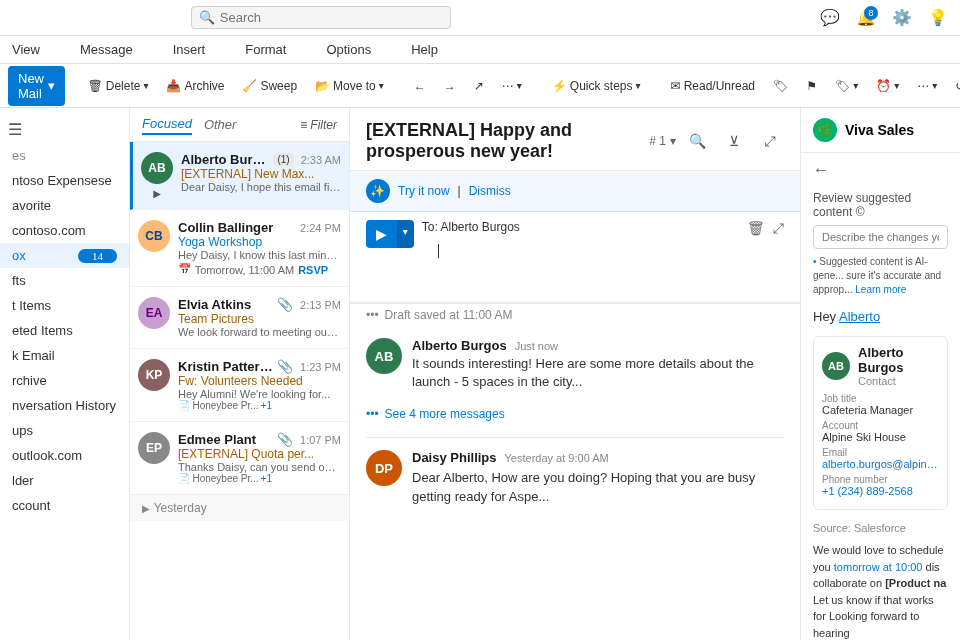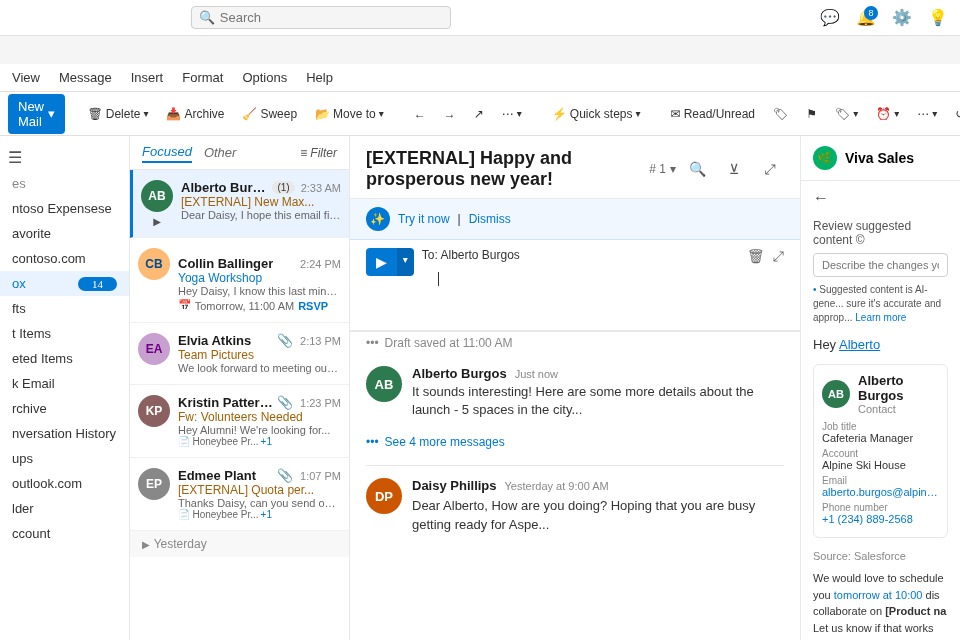--- a/index.html
+++ b/index.html
@@ -7,21 +7,21 @@
 
     
     .top-bar { display: flex; align-items: center; background: #fff; padding: 4px 8px; border-bottom: 1px solid #e0e0e0; height: 36px; }
     .search-box { display: flex; align-items: center; background: #f5f5f5; border: 1px solid #d0d0d0; border-radius: 4px; padding: 3px 8px; width: 260px; margin: 0 auto; }
     .search-box input { border: none; background: transparent; outline: none; font-size: 13px; width: 220px; color: #333; }
     .top-icons { display: flex; gap: 8px; margin-left: auto; }
     .top-icon { width: 28px; height: 28px; display: flex; align-items: center; justify-content: center; cursor: pointer; color: #555; font-size: 16px; position: relative; }
     .badge { position: absolute; top: 2px; right: 2px; background: #0078d4; color: white; border-radius: 50%; width: 14px; height: 14px; font-size: 9px; display: flex; align-items: center; justify-content: center; }
 
     
-    .menu-bar { display: flex; align-items: center; background: #fff; padding: 2px 8px; border-bottom: 1px solid #e0e0e0; height: 28px; gap: 11px; margin-top: 28px; }
+    .menu-bar { display: flex; align-items: center; background: #fff; padding: 2px 8px; border-bottom: 1px solid #e0e0e0; height: 28px; gap: 32px; }
     .menu-item { font-size: 13px; color: #333; cursor: pointer; padding: 2px 4px; }
 
     
     .toolbar { display: flex; align-items: center; background: #fff; padding: 4px 8px; border-bottom: 1px solid #e0e0e0; height: 44px; gap: 4px; flex-wrap: nowrap; }
     .toolbar-btn { display: flex; align-items: center; gap: 3px; padding: 4px 7px; border-radius: 4px; cursor: pointer; font-size: 12px; color: #333; white-space: nowrap; }
     .toolbar-btn .arrow { font-size: 10px; }
     .new-mail-btn { background: #0078d4; color: white; border-radius: 4px; padding: 5px 10px; font-size: 13px; font-weight: 500; cursor: pointer; display: flex; align-items: center; gap: 4px; }
     .divider { width: 1px; height: 24px; background: #e0e0e0; margin: 0 4px; }
 
     
@@ -287,21 +287,21 @@
           </div>
         </div>
         <div class="email-subject">[EXTERNAL] New Max...</div>
         <div class="email-preview">Dear Daisy, I hope this email finds...</div>
       </div>
     </div>
 
     <div class="email-item">
       <div class="avatar cb-avatar" style="background:#fdba74;">CB</div>
       <div class="email-content">
-        <div style="display:flex;align-items:center;justify-content:space-between;margin-top:8px;">
+        <div style="display:flex;align-items:center;justify-content:space-between;">
           <span class="email-sender">Collin Ballinger</span>
           <span class="email-time">2:24 PM</span>
         </div>
         <div class="email-subject" style="color:#0078d4;">Yoga Workshop</div>
         <div class="email-preview">Hey Daisy, I know this last minute...</div>
         <div class="email-meta">
           <span style="margin-right:3px;">📅</span>
           <span>Tomorrow, 11:00 AM</span>
           <span class="rsvp-badge">RSVP</span>
         </div>

